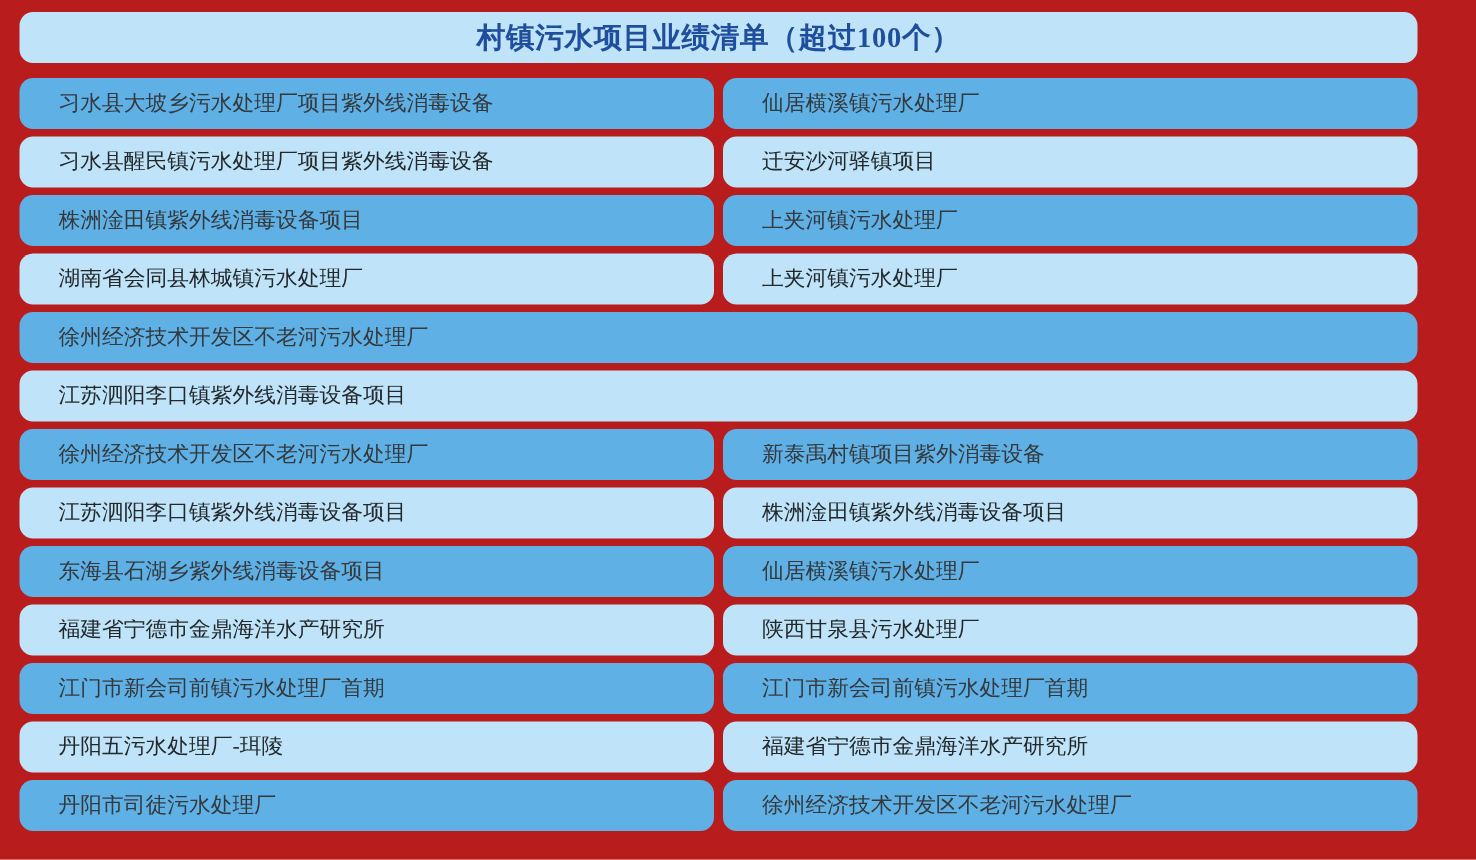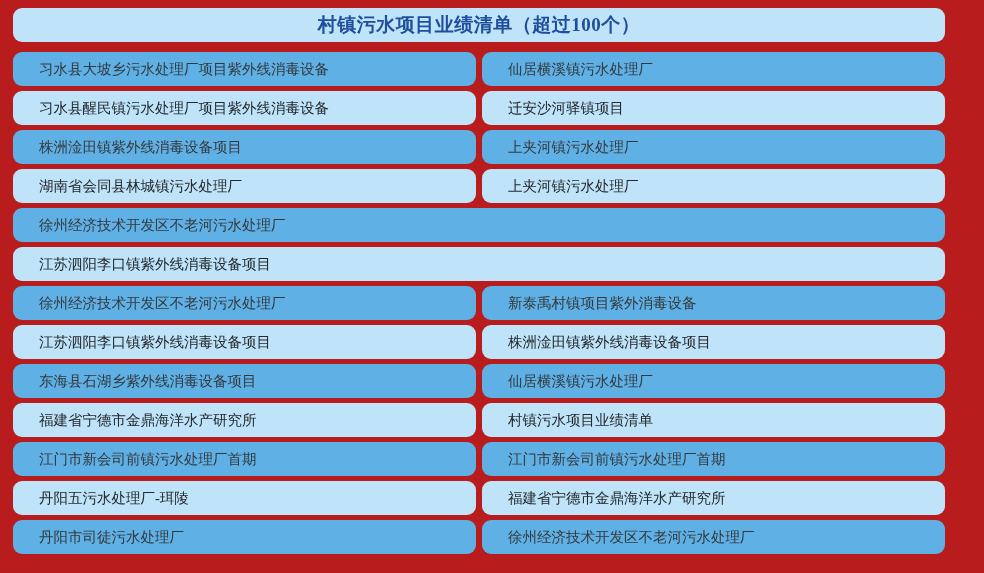--- a/index.html
+++ b/index.html
@@ -152,21 +152,21 @@
         </div>
         <div class="cell">
           <span class="cell-text">仙居横溪镇污水处理厂</span>
         </div>
       </div>
       <div class="row light">
         <div class="cell">
           <span class="cell-text">福建省宁德市金鼎海洋水产研究所</span>
         </div>
         <div class="cell">
-          <span class="cell-text">村镇污水项目业绩清单</span>
+          <span class="cell-text">陕西甘泉县污水处理厂</span>
         </div>
       </div>
       <div class="row dark">
         <div class="cell">
           <span class="cell-text">江门市新会司前镇污水处理厂首期</span>
         </div>
         <div class="cell">
           <span class="cell-text">江门市新会司前镇污水处理厂首期</span>
         </div>
       </div>

